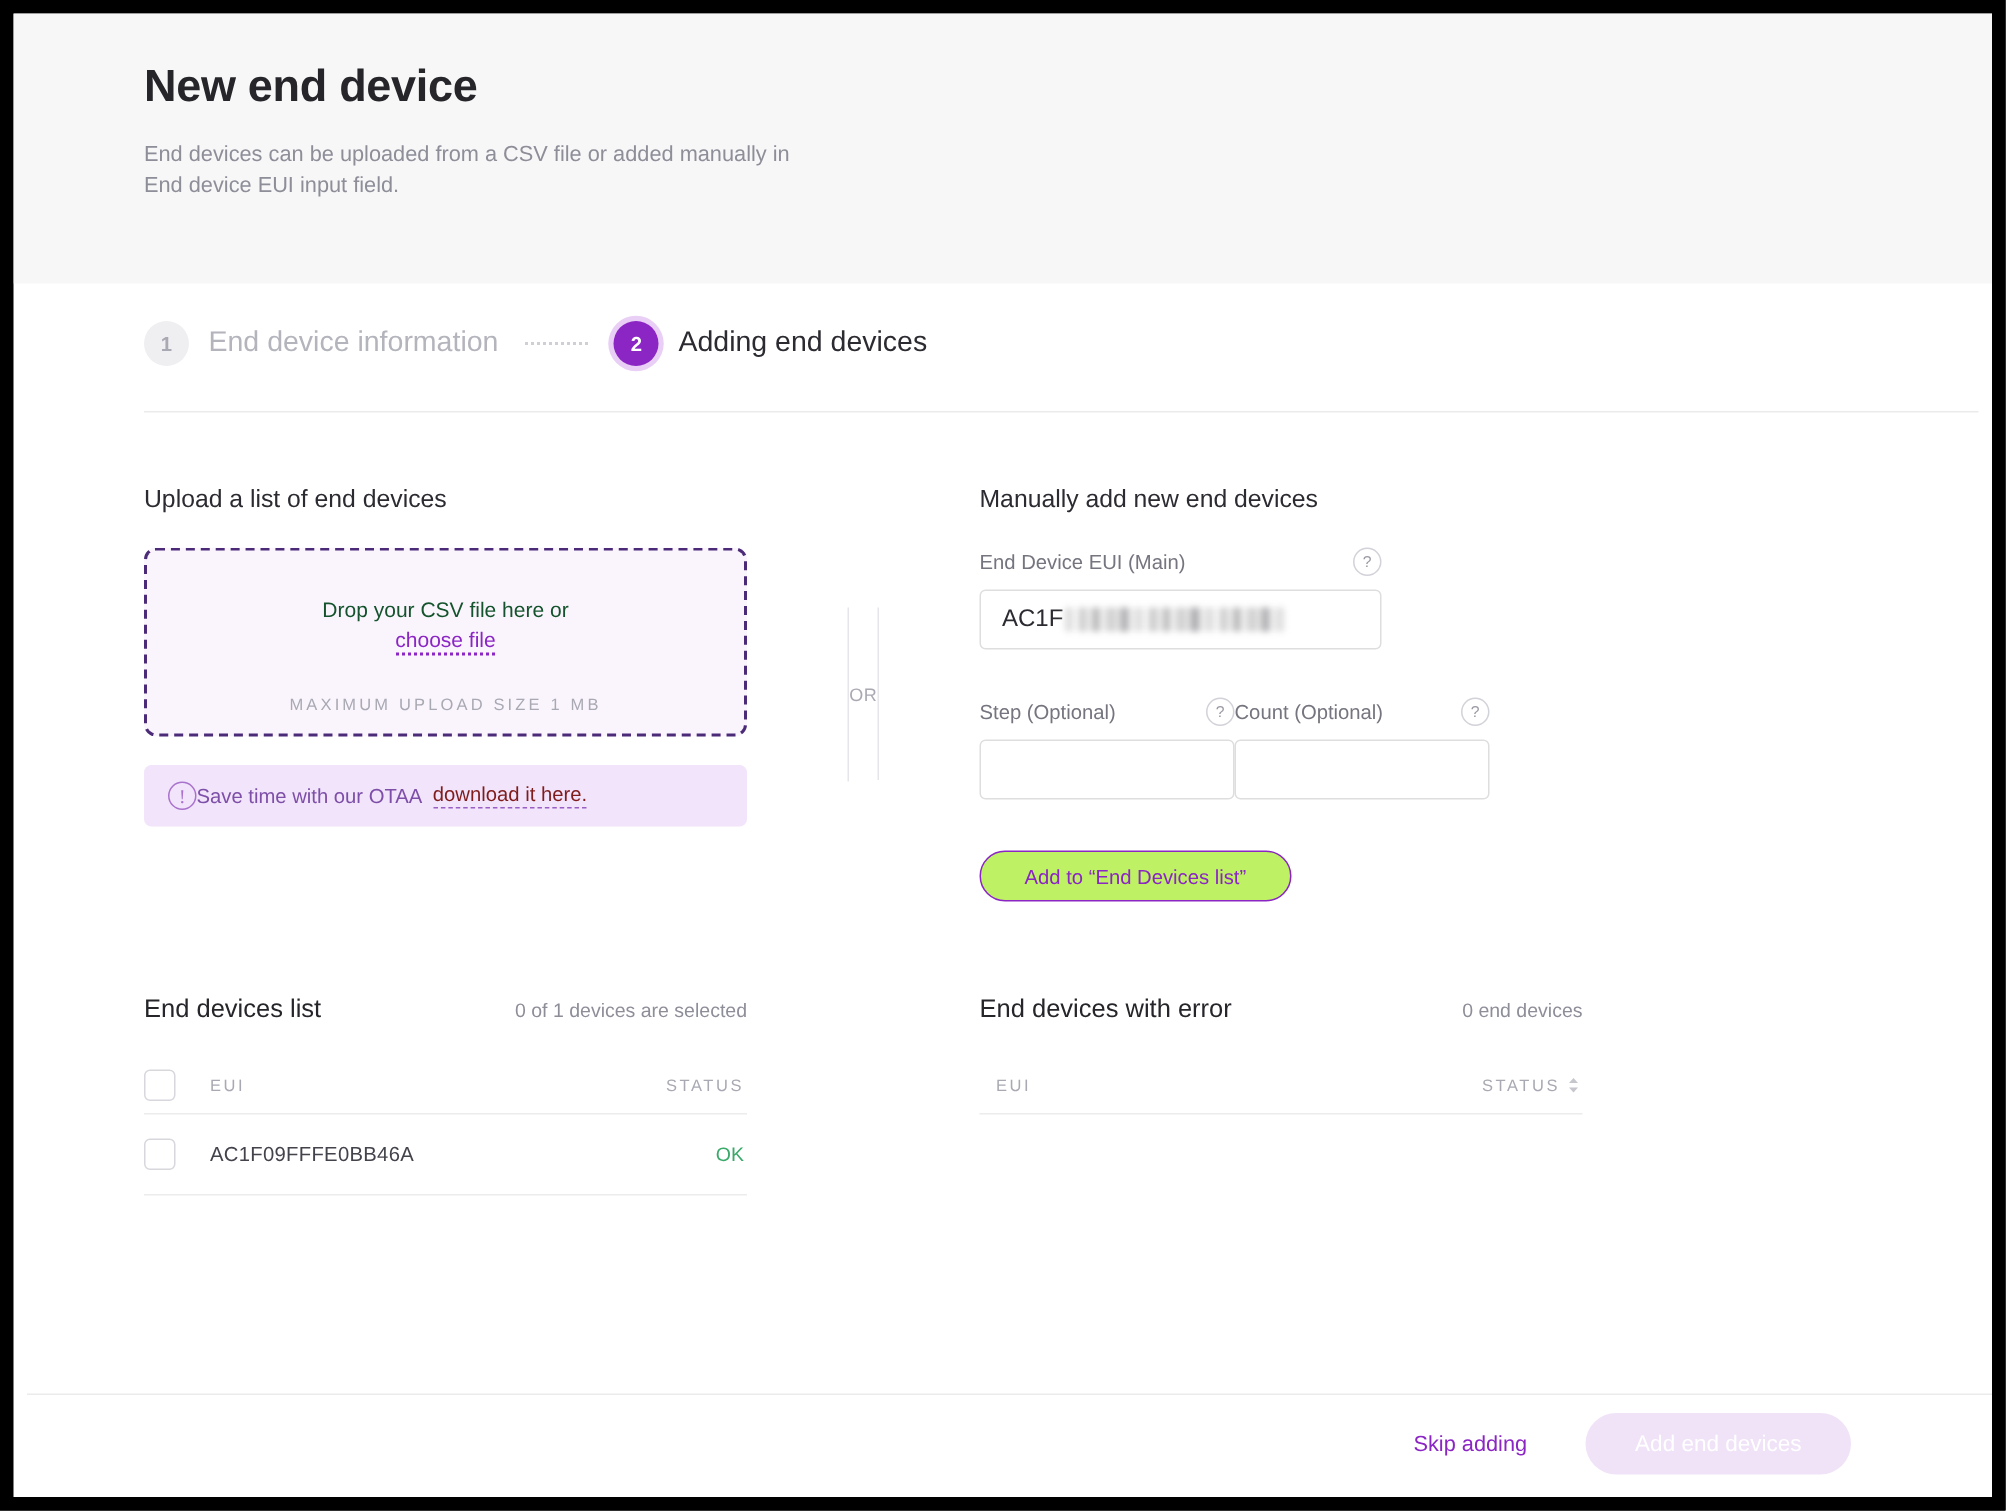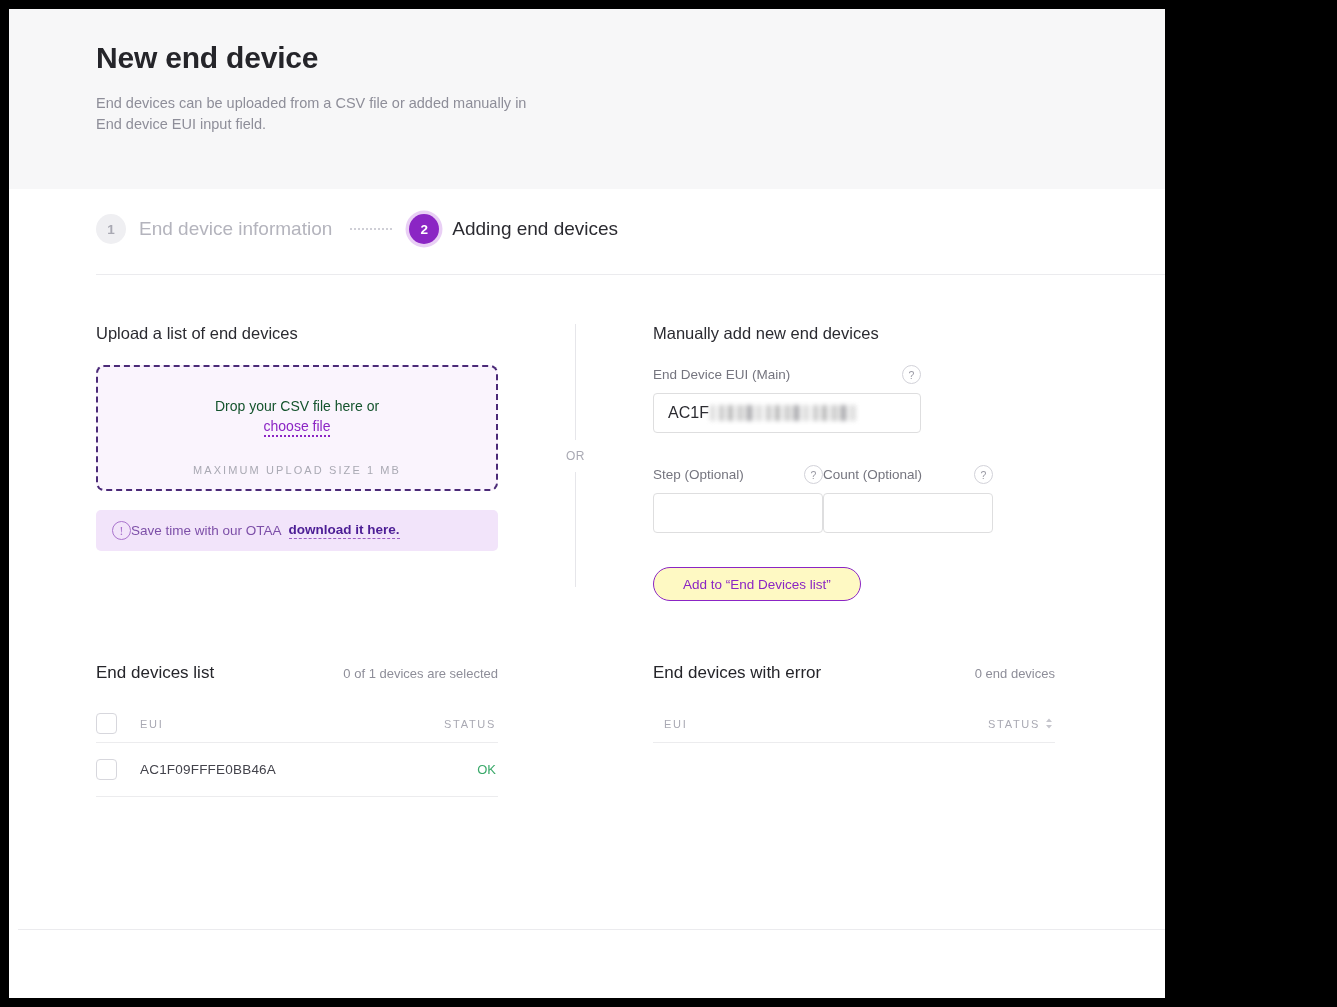--- a/index.html
+++ b/index.html
@@ -4,21 +4,21 @@
 <title>New end device</title>
 <style>
   * { box-sizing: border-box; }
   html, body {
     margin: 0; padding: 0;
     background: #000;
     font-family: "Liberation Sans", sans-serif;
   }
   #screen {
     position: relative;
-    width: 1165px; height: 1007px;
+    width: 1337px; height: 1007px;
     background: #000;
     overflow: hidden;
   }
   #page {
     position: absolute;
     left: 9px; top: 9px;
     width: 1319px; height: 989px;
     background: #ffffff;
     overflow: hidden;
   }
@@ -155,30 +155,30 @@
     display: flex; align-items: center; justify-content: center;
     flex: 0 0 auto;
     font-family: "Liberation Serif", serif;
   }
   .notice-txt {
     font-size: 13.5px;
     color: #7d4fa8;
   }
   .notice-link {
     font-size: 13.5px;
-    font-weight: bold;
-    color: #4c1d95;
+    font-weight: normal;
+    color: #7f1d1d;
     margin-left: 7px;
     border-bottom: 1.5px dashed #9a5fc4;
     padding-bottom: 1px;
     cursor: pointer;
   }
 
   
-  .or-col { display: flex; flex-direction: column; align-items: center; }
+  .or-col { display: flex; flex-direction: row; align-items: center; }
   .or-line { width: 1px; background: #e6e6ea; }
   .or-line.top { height: 116px; }
   .or-line.bot { height: 115px; }
   .or-text {
     font-size: 12px;
     color: #a9a9b3;
     padding: 9px 0;
     letter-spacing: 0.4px;
   }
 
@@ -245,21 +245,21 @@
   .two-up {
     display: flex;
     margin-top: 32px;
   }
   .two-up .field { width: 170px; }
   .pill-btn {
     margin-top: 34px;
     height: 34px;
     border: 1.4px solid #8b25c4;
     border-radius: 17px;
-    background: #fef9c3;
+    background: #bef264;
     color: #8b25c4;
     font-size: 13.5px;
     padding: 0 29px;
     cursor: pointer;
     font-family: "Liberation Sans", sans-serif;
     display: inline-flex;
     align-items: center;
   }
 
   
@@ -507,15 +507,19 @@
                 <path d="M4 0.6 L7 4 L1 4 Z" fill="#c6c6cd"></path>
                 <path d="M4 10.4 L1 7 L7 7 Z" fill="#c6c6cd"></path>
               </svg>
             </span>
           </div>
         </div>
       </div>
     </div>
 
     <hr class="footer-hr">
+    <div class="footer">
+      <button class="link-btn">Skip adding</button>
+      <button class="primary-btn" disabled="">Add end devices</button>
+    </div>
 
   </div>
 </div>
 
 </body></html>

